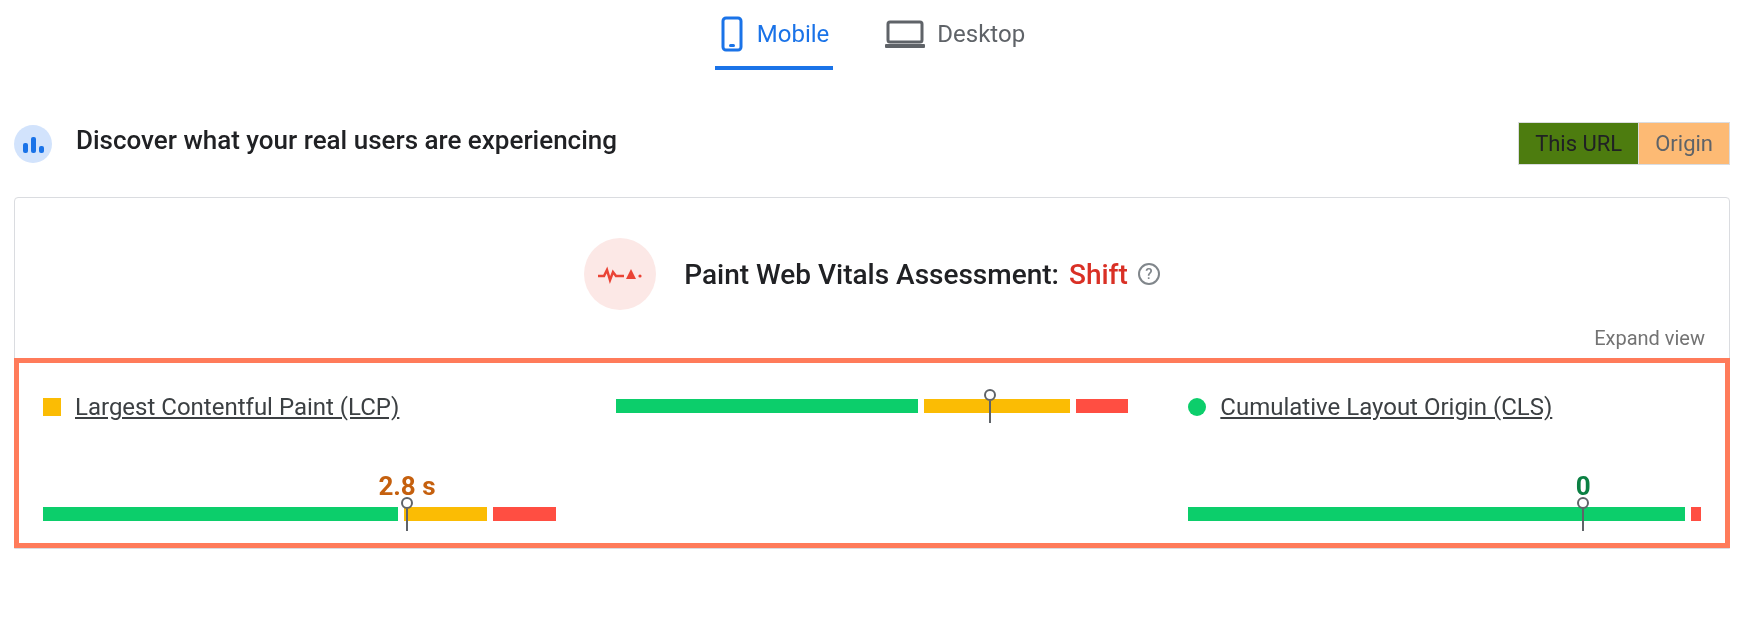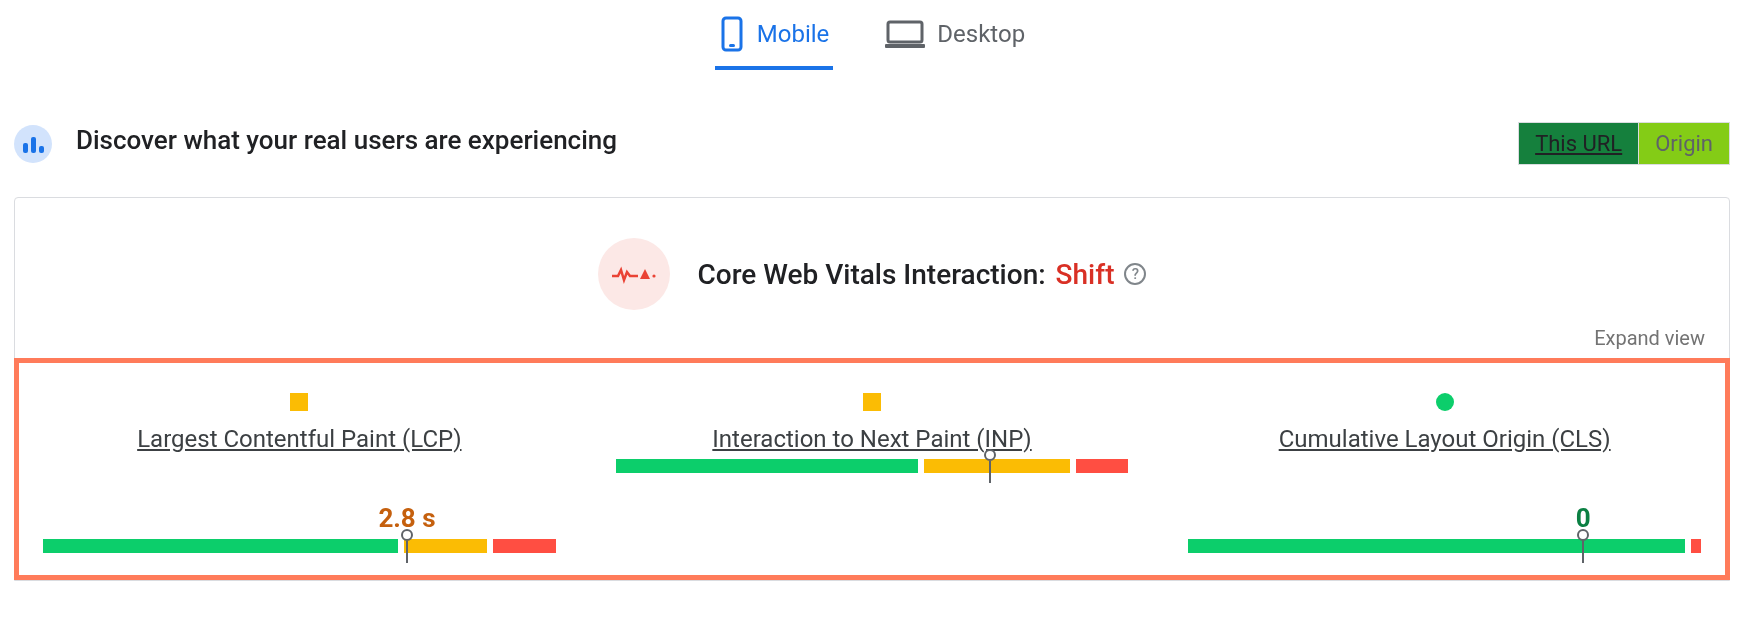--- a/index.html
+++ b/index.html
@@ -59,28 +59,28 @@
     font-weight: 500;
     color: #202124;
   }
   .scope-toggle {
     display: flex;
     border: 1px solid #dadce0;
   }
   .scope-toggle button {
     font-size: 22px;
     font-family: inherit;
-    background: #84cc16;
+    background: #fdba74;
     border: none;
     padding: 8px 16px;
     color: #5f6368;
     cursor: pointer;
   }
   .scope-toggle button + button { border-left: 1px solid #dadce0; }
-  .scope-toggle button.active { background: #15803d; color:#202124;text-decoration:underline; }
+  .scope-toggle button.active { background: #4d7c0f; color:#202124; }
   
   .card {
     margin: 0 14px;
     border: 1px solid #dadce0;
     border-radius: 4px 4px 0 0;
     padding: 40px 0 0 0;
     position: relative;
   }
   .assessment-row {
     display: flex;
@@ -125,21 +125,20 @@
   .metric {
     flex: 1;
     display: flex;
     flex-direction: column;
   }
   .metric-header {
     display: flex;
     align-items: center;
     gap: 14px;
     font-size: 24px;
-    flex-direction: column;
   }
   .sq { width: 18px; height: 18px; }
   .sq.orange { background: #fbbc04; }
   .dot { width: 18px; height: 18px; border-radius:50%; }
   .dot.green { background: #0cce6b; }
   .metric-name {
     color: #3c4043;
     text-decoration: underline;
     cursor: pointer;
   }
@@ -223,21 +222,21 @@
 <div class="card">
   <div class="assessment-row">
     <div class="assessment-icon">
       <svg width="44" height="20" viewBox="0 0 44 20">
         <polyline points="0,12 6,12 9,6 12,16 15,8 18,12 26,12" fill="none" stroke="#ea4335" stroke-width="2.5"></polyline>
         <polygon points="33,5 38,15 28,15" fill="#ea4335"></polygon>
         <circle cx="42" cy="12" r="1.6" fill="#ea4335"></circle>
       </svg>
     </div>
     <div class="assessment-text">
-      <span>Core Web Vitals Interaction:</span>
+      <span>Paint Web Vitals Assessment:</span>
       <span class="assessment-status">Shift</span>
       <span class="help-icon">?</span>
     </div>
   </div>
 
   <div class="expand-row">
     <span>Expand view</span>
   </div>
 
   <div class="metrics-box">
@@ -255,24 +254,20 @@
         <div class="seg o" style="flex:16"></div>
         <div class="seg r" style="flex:12"></div>
         <div class="marker" style="left:71%">
           <div class="pin"></div>
             <div class="stick"></div>
         </div>
       </div>
     </div>
 
     <div class="metric">
-      <div class="metric-header">
-        <span class="sq orange"></span>
-        <span class="metric-name">Interaction to Next Paint (INP)</span>
-      </div>
       <div class="bar">
         <div class="seg g" style="flex:58"></div>
         <div class="seg o" style="flex:28"></div>
         <div class="seg r" style="flex:10"></div>
         <div class="marker" style="left:73%">
           <div class="pin"></div>
             <div class="stick"></div>
         </div>
       </div>
     </div>

